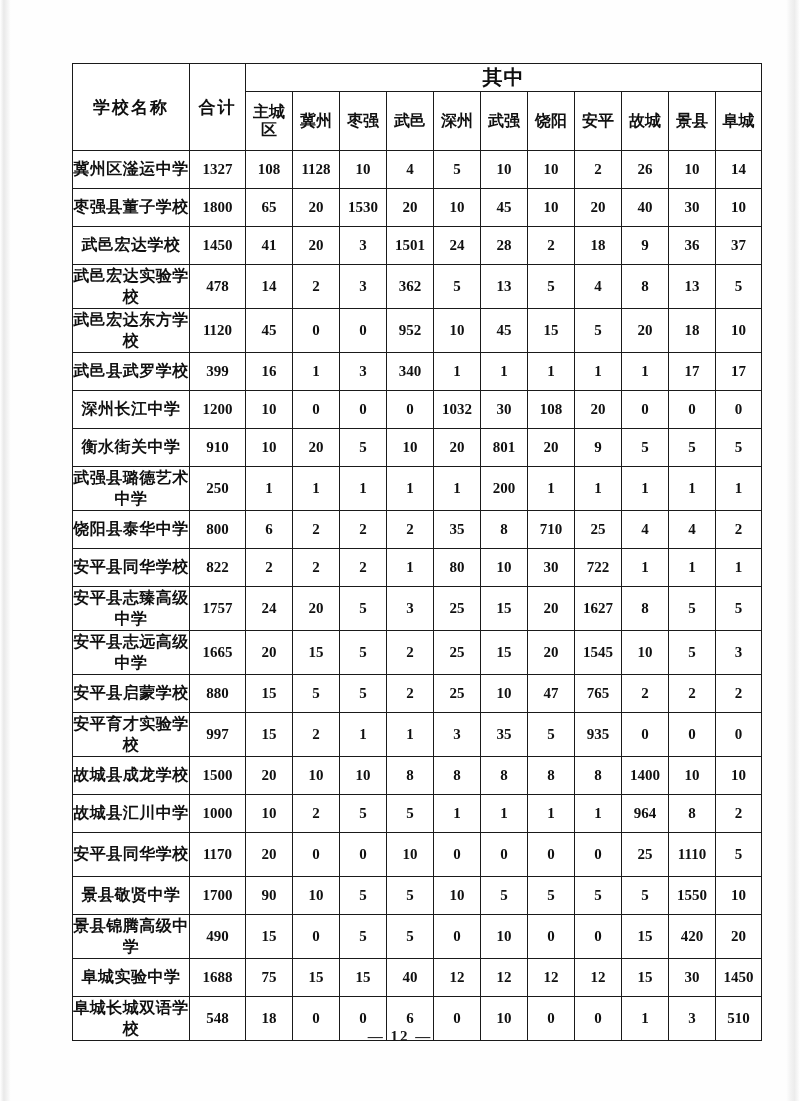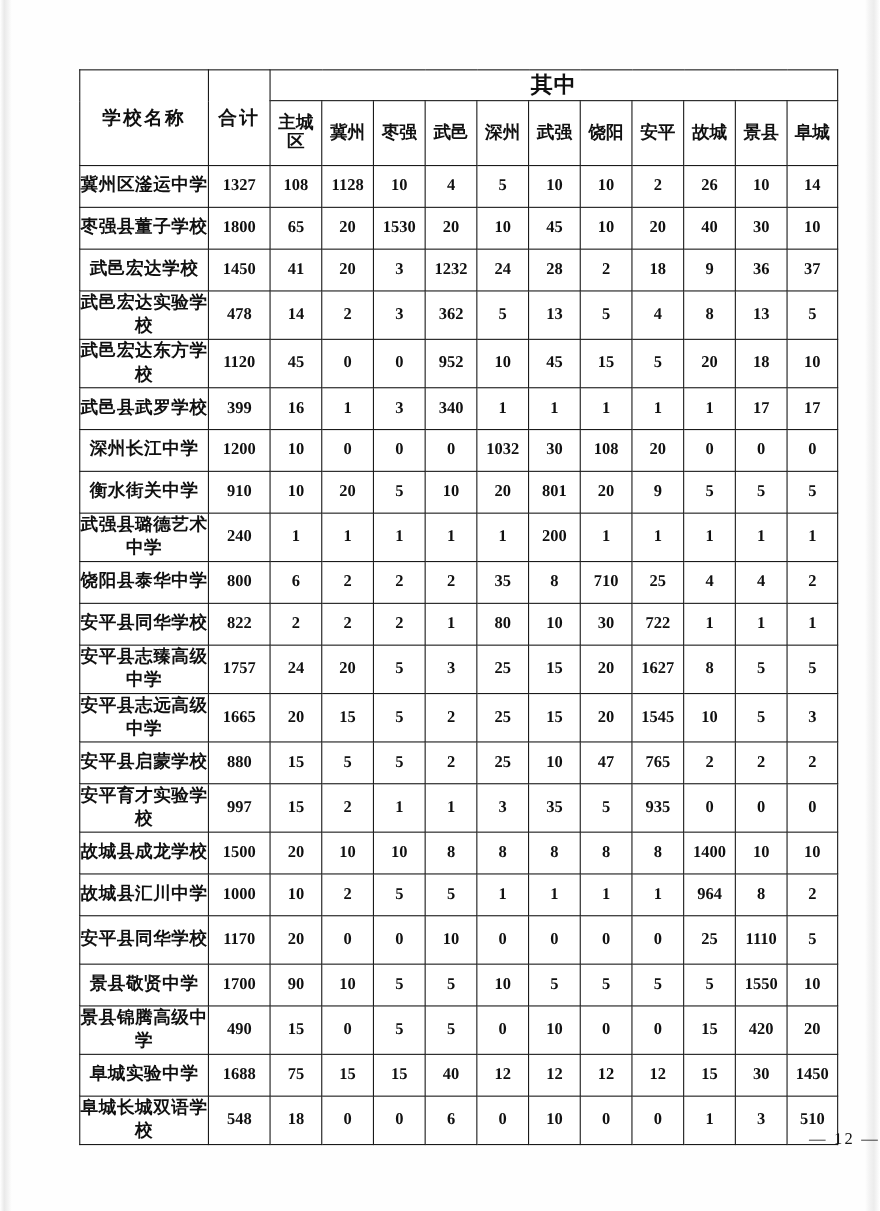--- a/index.html
+++ b/index.html
@@ -98,23 +98,23 @@
     font-family: "Liberation Serif", "DejaVu Serif", serif;
   }
   tr.r1 { height: 38px; margin-left: 11px; }
   tr.r2 { height: 44px; }
 
   #page-footer {
     position: absolute;
     left: 0;
     top: 1028px;
     width: 800px;
-    text-align: right;
+    text-align: center;
     font-size: 15px;
-    font-weight: normal;
+    font-weight: bold;
     letter-spacing: 2px;
     color: #141414;
   }
 </style>
 </head>
 <body>
 
 <div id="page">
   <div id="page-edge-left"></div>
   <div id="page-edge-right"></div>
@@ -208,21 +208,21 @@
             <td class="num">40</td>
             <td class="num">30</td>
             <td class="num">10</td>
           </tr>
           <tr class="r1">
             <td class="school">武邑宏达学校</td>
             <td class="num">1450</td>
             <td class="num">41</td>
             <td class="num">20</td>
             <td class="num">3</td>
-            <td class="num">1232</td>
+            <td class="num">1501</td>
             <td class="num">24</td>
             <td class="num">28</td>
             <td class="num">2</td>
             <td class="num">18</td>
             <td class="num">9</td>
             <td class="num">36</td>
             <td class="num">37</td>
           </tr>
           <tr class="r2">
             <td class="school">武邑宏达实验学校</td>
@@ -294,21 +294,21 @@
             <td class="num">20</td>
             <td class="num">801</td>
             <td class="num">20</td>
             <td class="num">9</td>
             <td class="num">5</td>
             <td class="num">5</td>
             <td class="num">5</td>
           </tr>
           <tr class="r2">
             <td class="school">武强县璐德艺术中学</td>
-            <td class="num">240</td>
+            <td class="num">250</td>
             <td class="num">1</td>
             <td class="num">1</td>
             <td class="num">1</td>
             <td class="num">1</td>
             <td class="num">1</td>
             <td class="num">200</td>
             <td class="num">1</td>
             <td class="num">1</td>
             <td class="num">1</td>
             <td class="num">1</td>

